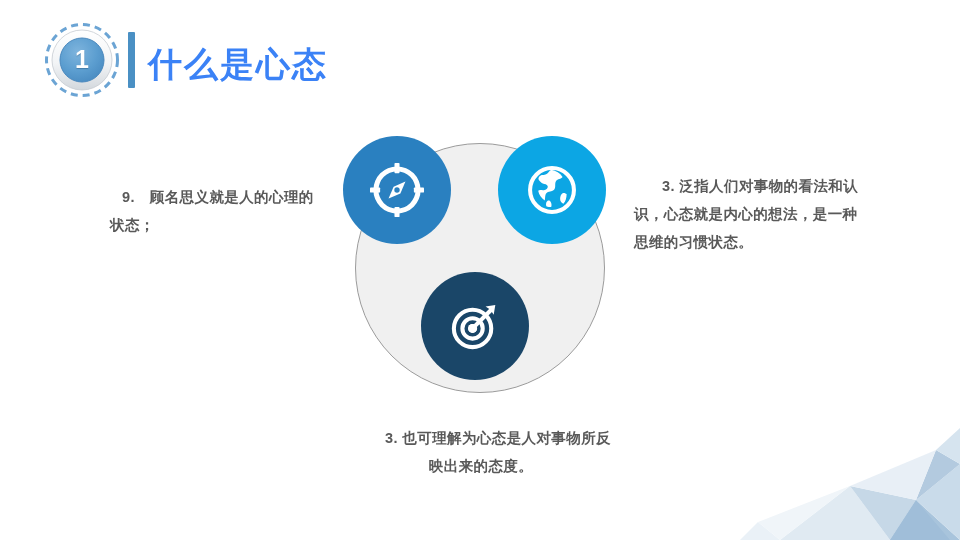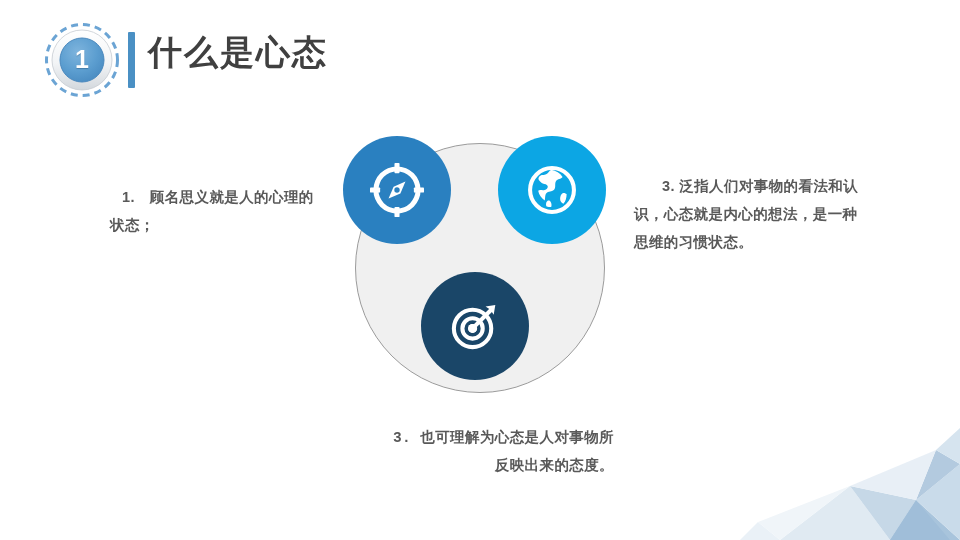--- a/index.html
+++ b/index.html
@@ -74,24 +74,24 @@
     top: 32px;
     width: 7px;
     height: 56px;
     background: #4a90c4;
     border-radius: 1px;
   }
 
   .title-text {
     position: absolute;
     left: 148px;
-    top: 28px;
+    top: 40px;
     font-size: 34px;
     font-weight: bold;
-    color: #404040;
+    color: #3b82f6;
     letter-spacing: 2px;
     line-height: 48px;
     white-space: nowrap;
   }
 
   
   .diagram {
     position: absolute;
     left: 355px;
     top: 143px;
@@ -162,23 +162,22 @@
     top: 172px;
     width: 232px;
     text-align: left;
     text-indent: 28px;
   }
 
   .txt-bottom {
     left: 348px;
     top: 424px;
     width: 266px;
-    text-align: right;
+    text-align: center;
     text-indent: 34px;
-    font-family: Liberation Mono, monospace;
   }
 </style>
 </head>
 <body>
 
 <div class="slide">
 
   <svg class="poly-deco" viewBox="0 0 220 150" preserveAspectRatio="none">
     <polygon points="40,150 110,96 150,150" fill="#dde8f1" opacity="0.9"></polygon>
     <polygon points="110,96 150,150 176,110" fill="#c3d6e6" opacity="0.95"></polygon>
@@ -261,19 +260,19 @@
           <circle cx="29" cy="35" r="12.5"></circle>
         </g>
         <circle cx="29" cy="35" r="5.5" fill="#ffffff"></circle>
         <path d="M29 35L52 12" stroke="#ffffff" stroke-width="5" stroke-linecap="round"></path>
         <path d="M45 8l12-2-2 12-4-6z" fill="#ffffff"></path>
         <circle cx="29" cy="35" r="5.5" fill="#ffffff"></circle>
       </svg>
     </div>
   </div>
 
-  <div class="txt txt-left">1.　顾名思义就是人的心理的状态；</div>
+  <div class="txt txt-left">9.　顾名思义就是人的心理的状态；</div>
 
   <div class="txt txt-right">3. 泛指人们对事物的看法和认识，心态就是内心的想法，是一种思维的习惯状态。</div>
 
   <div class="txt txt-bottom">3. 也可理解为心态是人对事物所反映出来的态度。</div>
 
 </div>
 
 </body></html>

